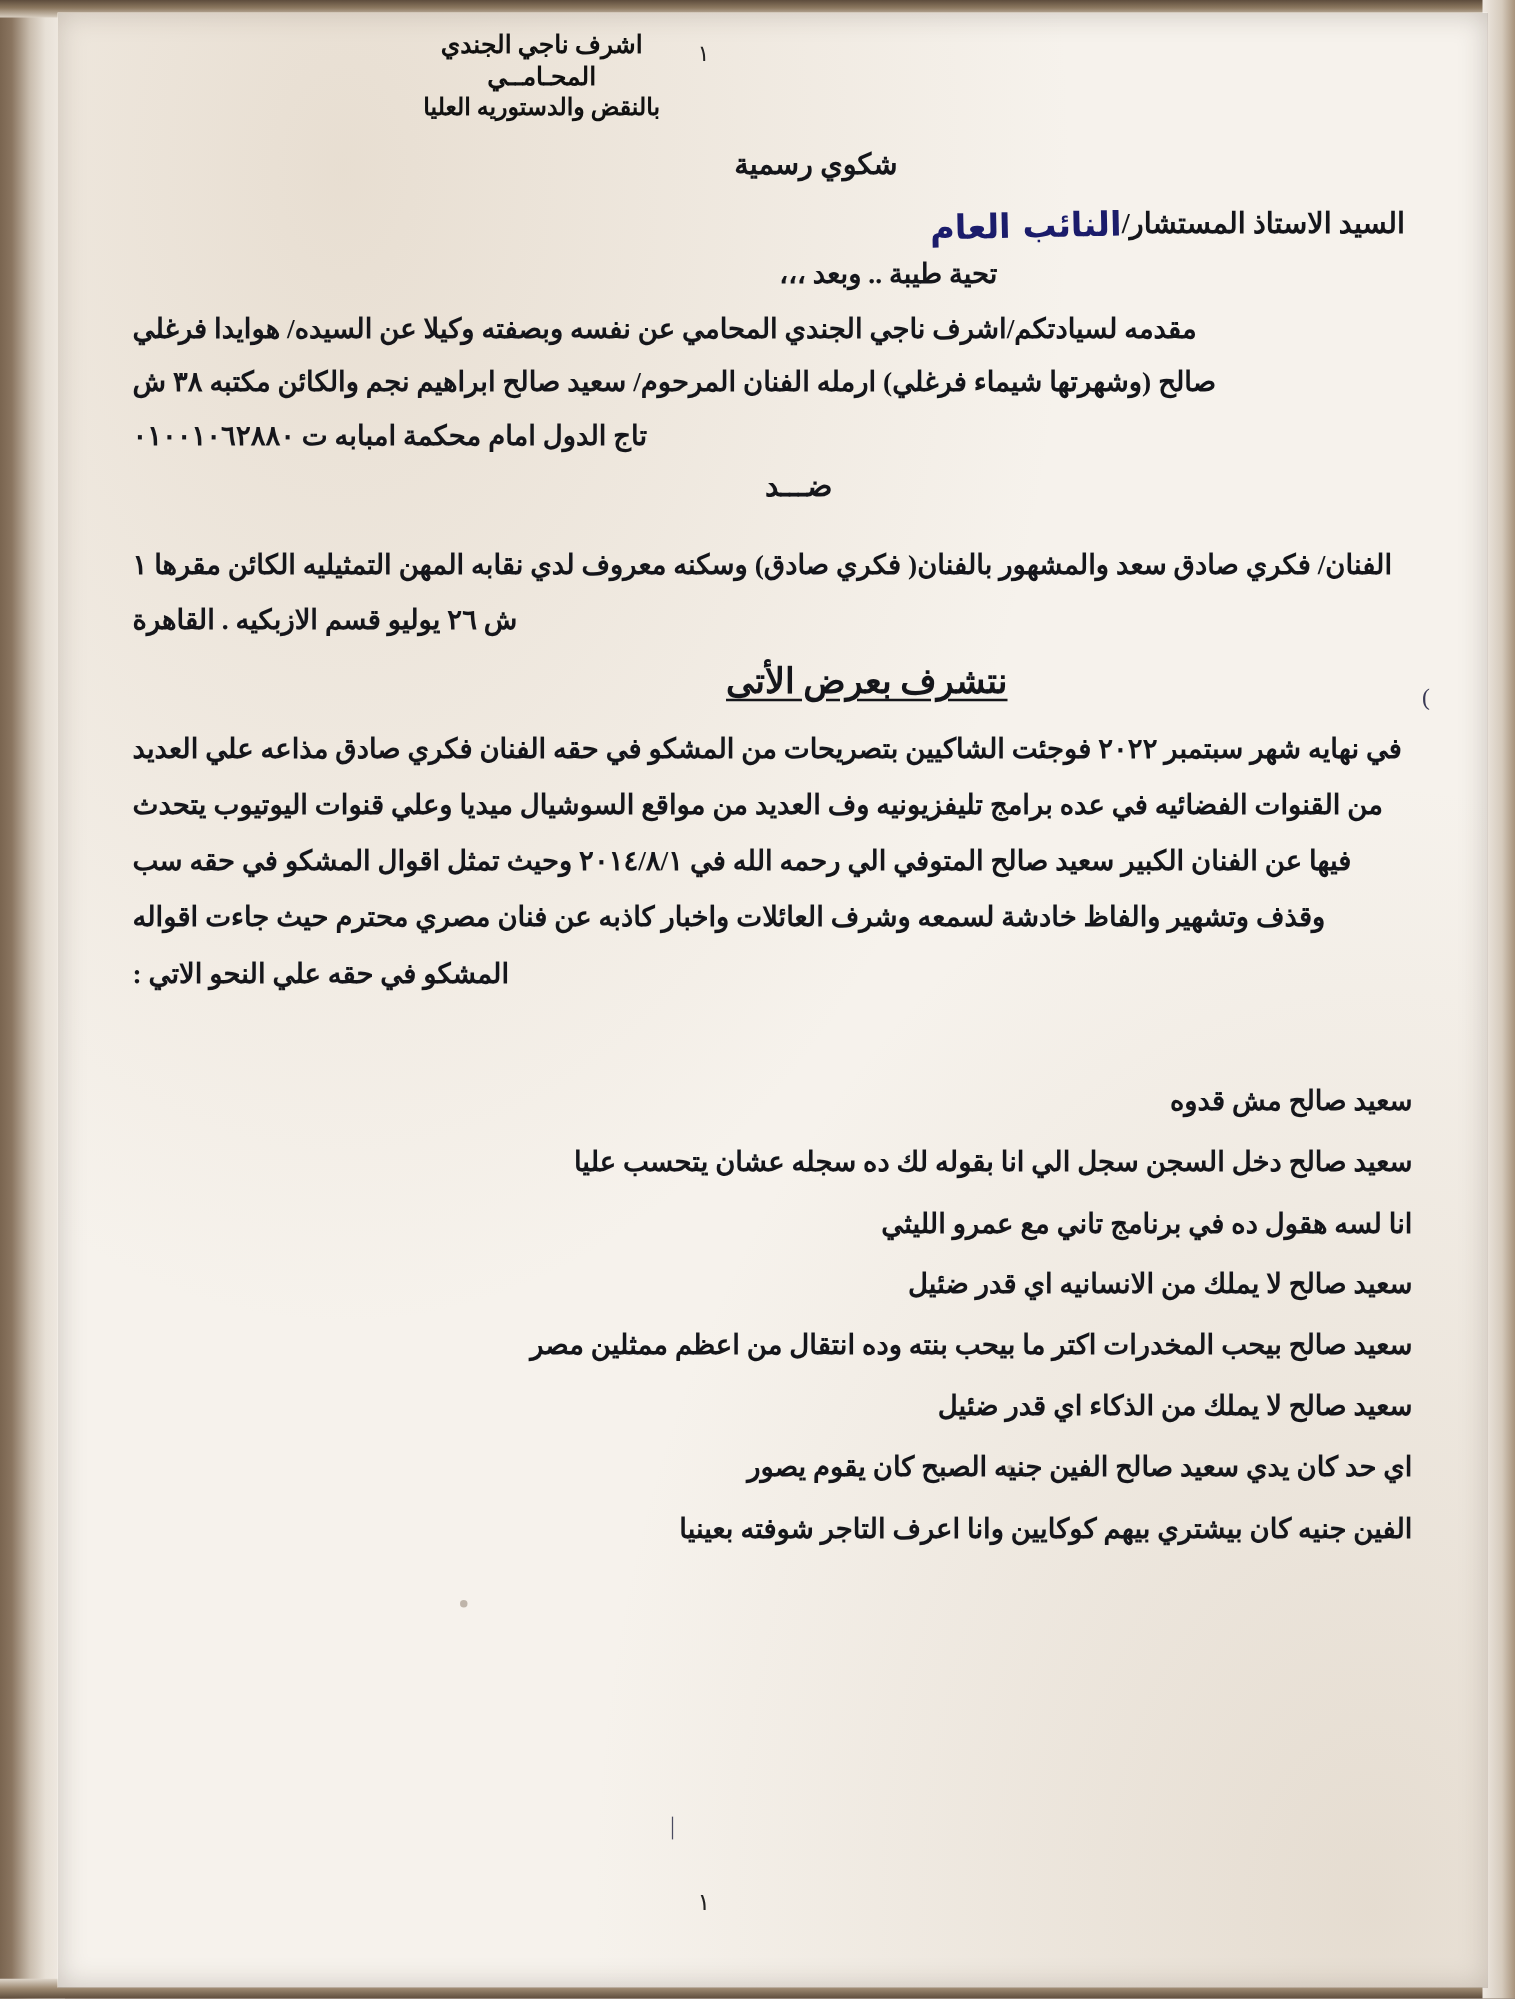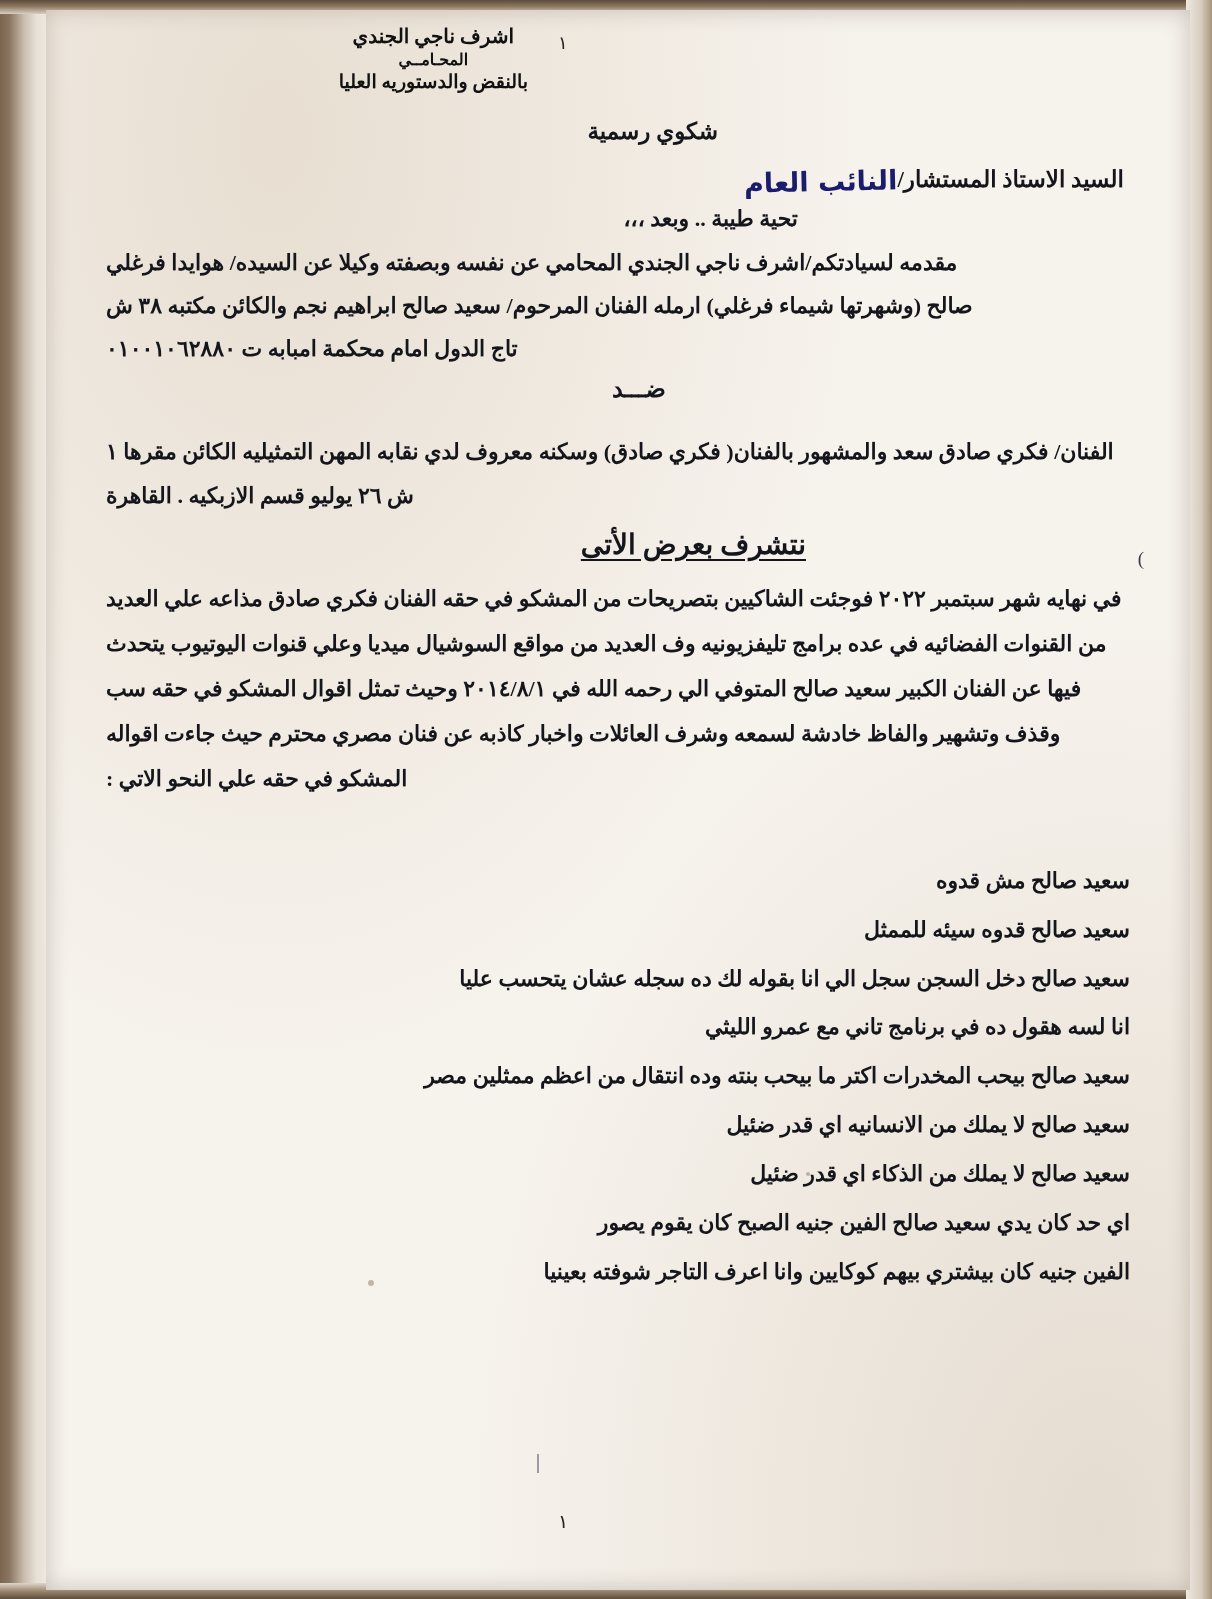--- a/index.html
+++ b/index.html
@@ -69,21 +69,21 @@
     position: absolute;
     right: 608px;
     top: 14px;
     text-align: center;
     line-height: 1.28;
     font-weight: bold;
     font-size: 20px;
     letter-spacing: 0.2px;
     color: #111;
   }
-  .letterhead .l2 { font-size: 16px; }
+  .letterhead .l2 { font-size: 20px; }
   .letterhead .l3 { font-size: 19px; }
 
   .page-top-num {
     position: absolute;
     left: 452px;
     top: 22px;
     font-size: 18px;
     color: #222;
   }
 
@@ -260,25 +260,24 @@
       <div class="para-block p-body">
         <span class="ln">في نهايه شهر سبتمبر ٢٠٢٢  فوجئت الشاكيين بتصريحات من المشكو في حقه الفنان فكري صادق</span>
         <span class="ln">مذاعه علي العديد من القنوات الفضائيه في عده برامج تليفزيونيه وف العديد من مواقع السوشيال ميديا</span>
         <span class="ln">وعلي قنوات اليوتيوب يتحدث فيها عن الفنان الكبير سعيد صالح المتوفي الي رحمه الله في ٢٠١٤/٨/١</span>
         <span class="ln">وحيث تمثل اقوال المشكو في حقه سب وقذف وتشهير والفاظ خادشة لسمعه وشرف العائلات واخبار</span>
         <span class="ln">كاذبه عن فنان مصري محترم حيث جاءت اقواله المشكو في حقه علي النحو الاتي :</span>
       </div>
 
       <div class="quotes">
         <span class="q">سعيد صالح مش قدوه</span>
-        <span class="q">سعيد صالح قدوه سيئه للممثل</span>
         <span class="q">سعيد صالح دخل السجن سجل الي انا بقوله لك ده سجله عشان يتحسب عليا</span>
         <span class="q">انا لسه هقول ده في برنامج تاني مع عمرو الليثي</span>
+        <span class="q">سعيد صالح لا يملك من الانسانيه اي قدر ضئيل</span>
         <span class="q">سعيد صالح بيحب المخدرات اكتر ما بيحب بنته وده انتقال من اعظم ممثلين مصر</span>
-        <span class="q">سعيد صالح لا يملك من الانسانيه اي قدر ضئيل</span>
         <span class="q">سعيد صالح لا يملك من الذكاء اي قدر ضئيل</span>
         <span class="q">اي حد كان يدي سعيد صالح الفين جنيه الصبح كان يقوم يصور</span>
         <span class="q">الفين جنيه كان بيشتري بيهم كوكايين وانا اعرف التاجر شوفته بعينيا</span>
       </div>
 
       <div class="stray-mark-a">)</div>
       <div class="stray-mark-b">|</div>
 
       <div class="footer-num">١</div>
 

